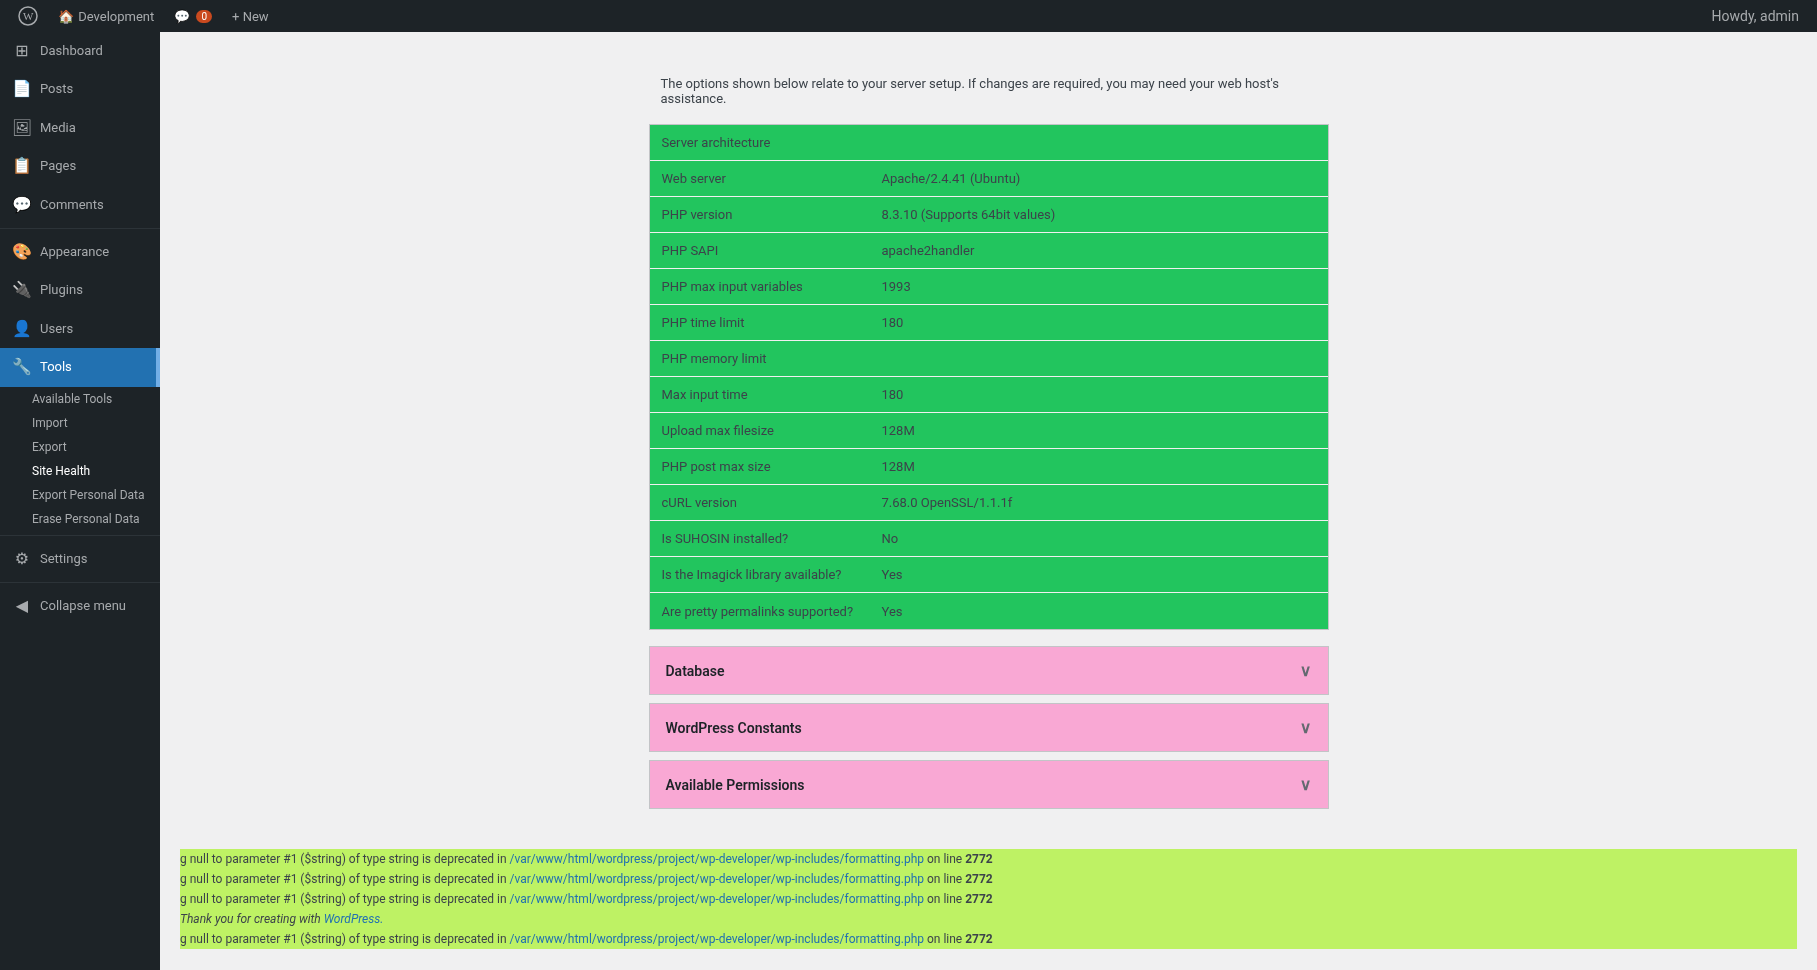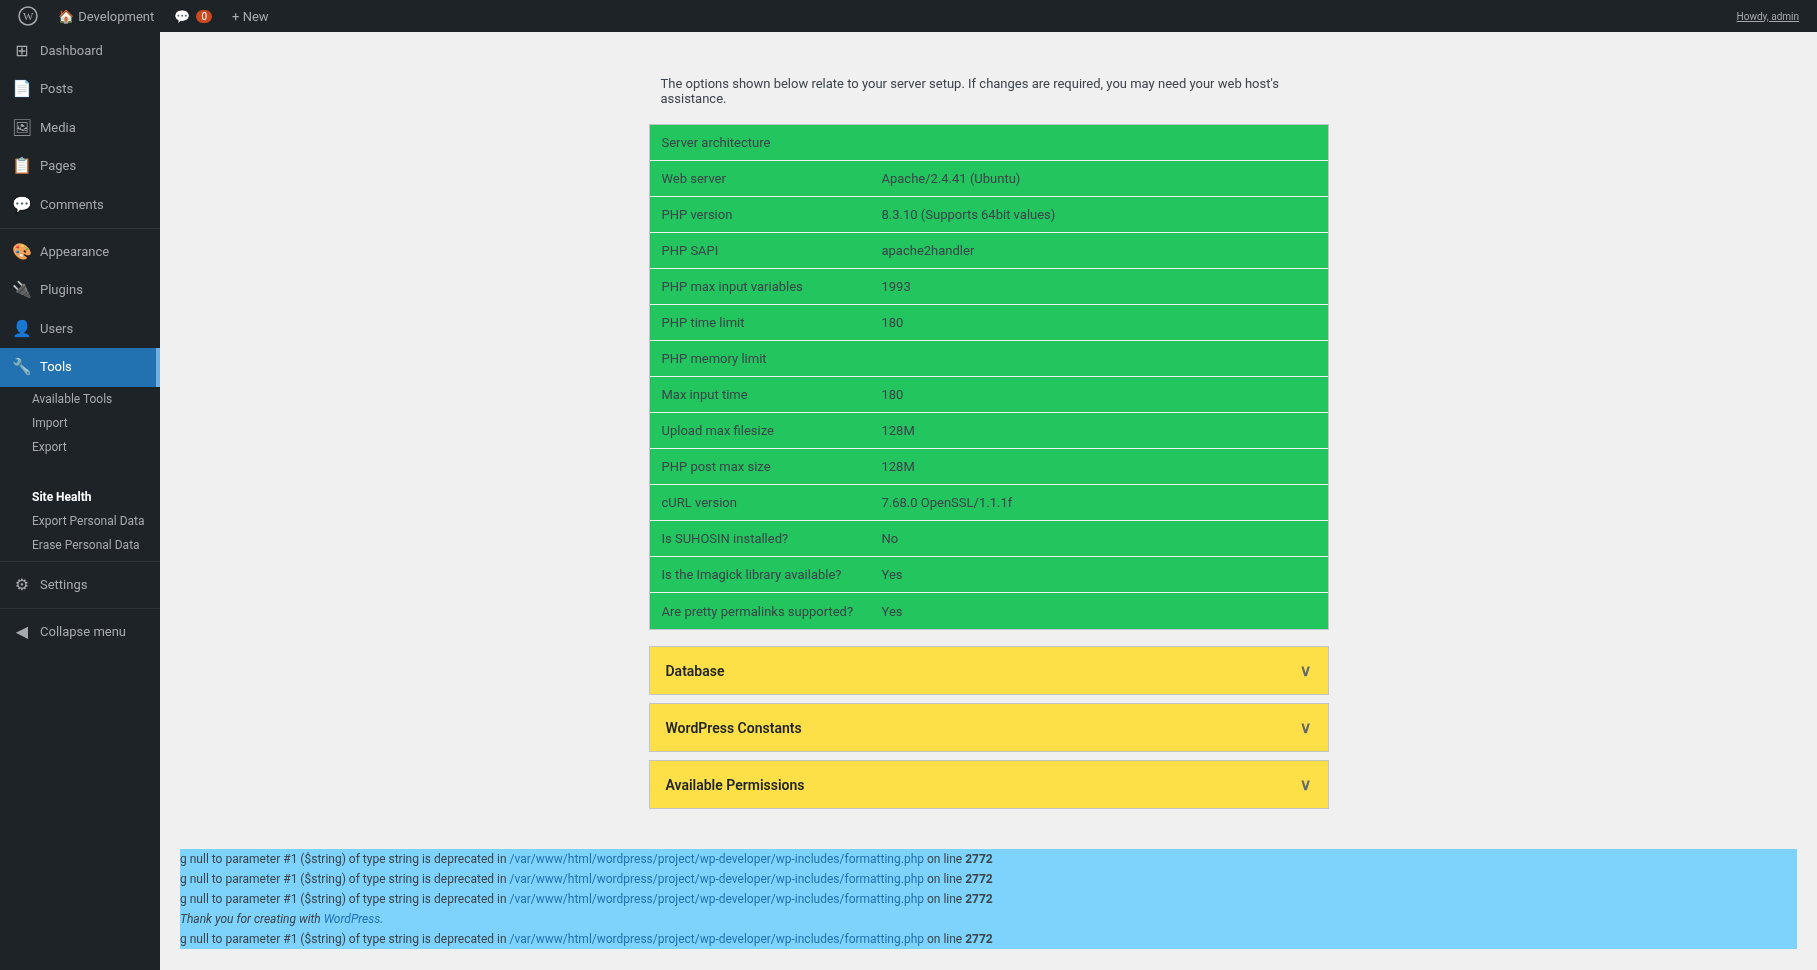--- a/index.html
+++ b/index.html
@@ -26,21 +26,21 @@
     #wpadminbar .bar-item {
       display: flex;
       align-items: center;
       gap: 4px;
       padding: 0 8px;
       height: 32px;
       color: #a7aaad;
       cursor: pointer;
       font-size: 13px;
     }
-    #wpadminbar .bar-right { color: #a7aaad; font-size: 10px; padding: 0 8px; text-decoration: underline; }
+    #wpadminbar .bar-right { color: #a7aaad; font-size: 14px; padding: 0 8px; }
     .wp-logo { width: 20px; height: 20px; fill: #a7aaad; }
 
     
     #adminmenuwrap {
       position: fixed;
       top: 32px;
       left: 0;
       width: 160px;
       bottom: 0;
       background: #1d2327;
@@ -59,21 +59,21 @@
     }
     .menu-item.active { background: #2271b1; color: #fff; }
     .menu-item .icon { font-size: 16px; width: 20px; text-align: center; }
     .menu-separator { height: 1px; background: #2c3338; margin: 4px 0; }
     .submenu-item {
       padding: 5px 12px 5px 32px;
       color: #a7aaad;
       cursor: pointer;
       font-size: 12px;
     }
-    .submenu-item.active { color: #fff; font-weight: 700; margin-top: 26px; }
+    .submenu-item.active { color: #fff; font-weight: 400; }
 
     
     #wpcontent {
       margin-left: 160px;
       margin-top: 32px;
       padding: 20px;
       min-height: calc(100vh - 32px);
     }
 
     
@@ -112,38 +112,38 @@
       color: #3c434a;
       font-size: 13px;
       flex: 1;
     }
 
     
     .collapsible-section {
       max-width: 680px;
       margin: 0 auto 8px auto;
       border: 1px solid #c3c4c7;
-      background: #fde047;
+      background: #f9a8d4;
     }
     .collapsible-header {
       display: flex;
       justify-content: space-between;
       align-items: center;
       padding: 14px 16px;
       cursor: pointer;
       font-weight: 600;
       font-size: 14px;
       color: #1d2327;
     }
     .chevron { font-size: 16px; color: #646970; }
 
     
     #error-log {
       margin-top: 40px;
-      background: #7dd3fc;
+      background: #bef264;
       border: 0;
       padding: 0;
       font-size: 12px;
       color: #3c434a;
       max-width: 100%;
       overflow: hidden;
     }
     .error-line {
       padding: 3px 0;
       font-size: 12px;

